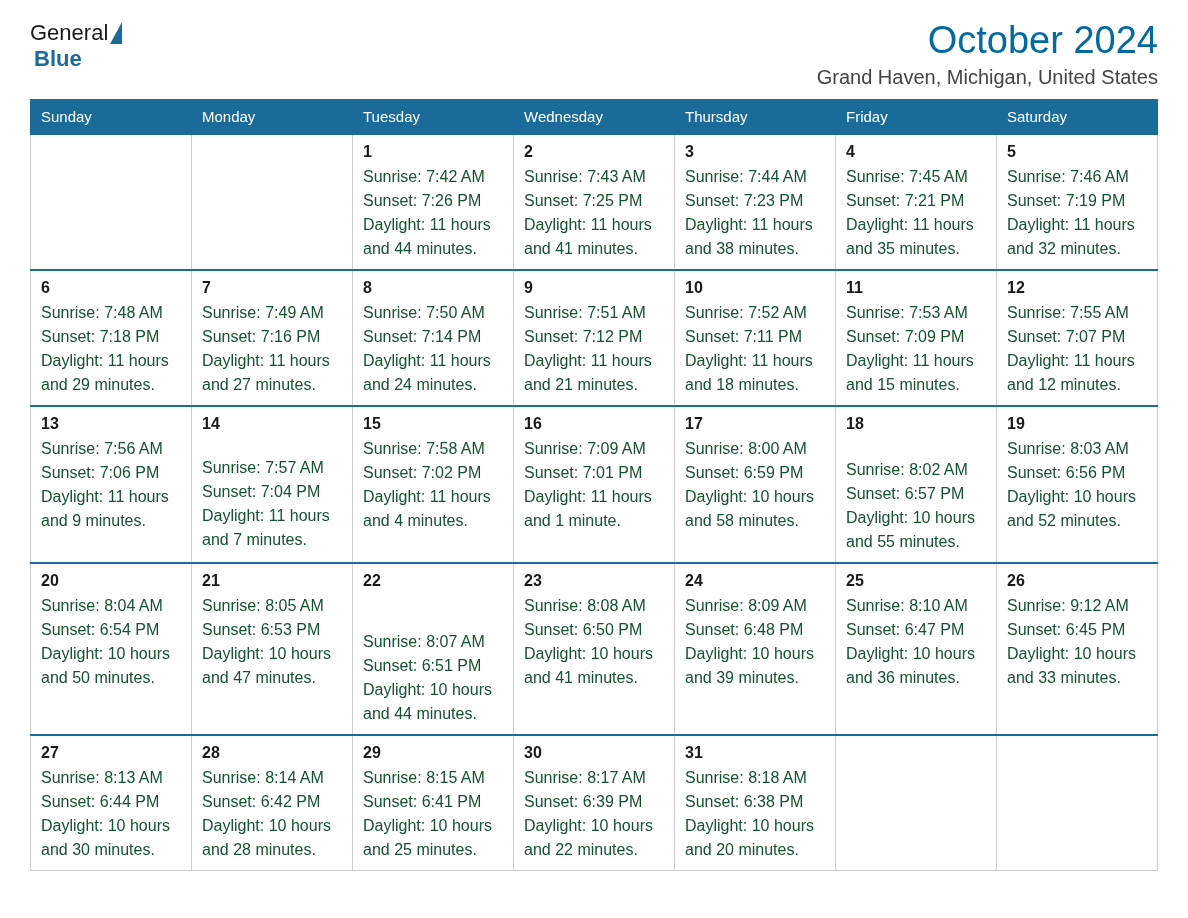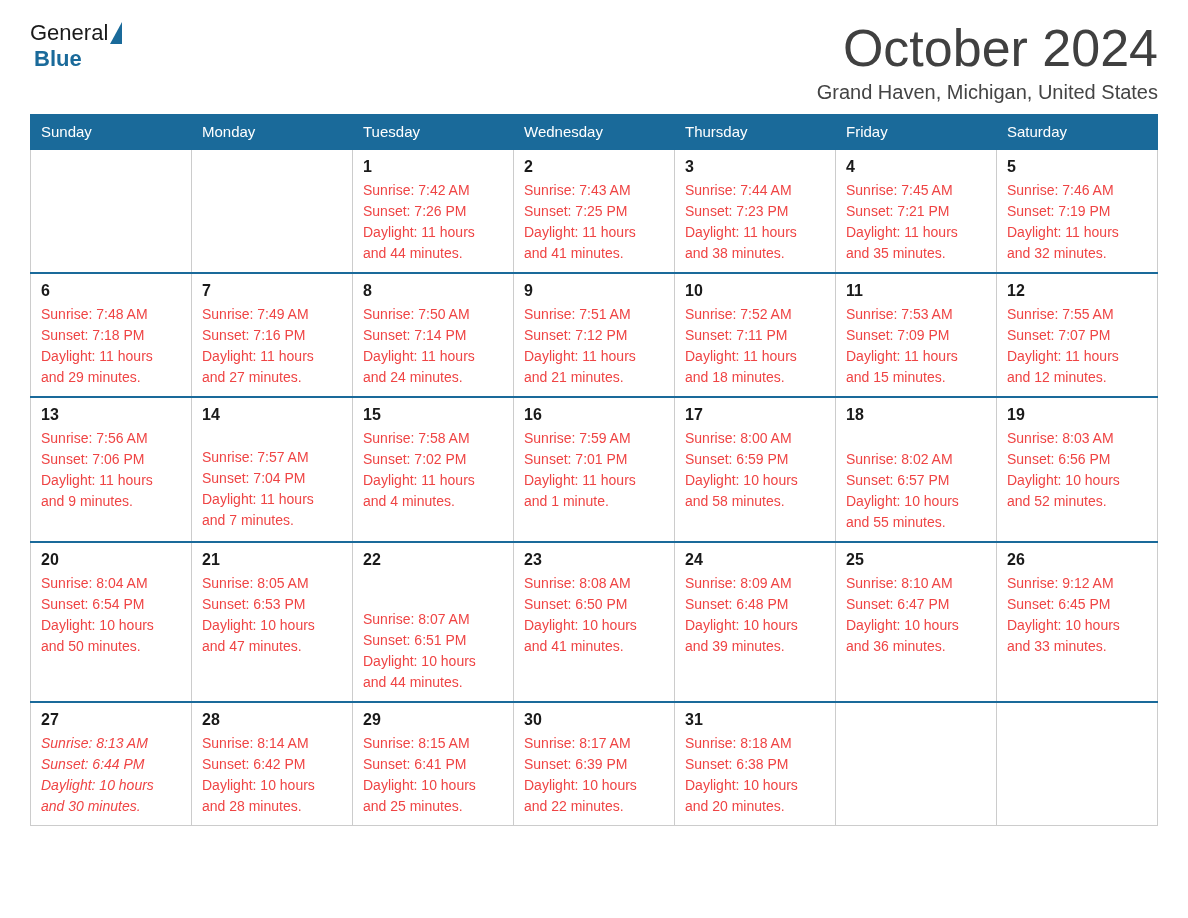--- a/index.html
+++ b/index.html
@@ -41,23 +41,23 @@
     .logo-blue {
       font-size: 22px;
       font-weight: bold;
       color: #1a6a9a;
       margin-left: 4px;
     }
     .title-area {
       text-align: right;
     }
     .month-title {
-      font-size: 52px;
+      font-size: 38px;
       font-weight: normal;
-      color: #404040;
+      color: #0369a1;
       line-height: 1.1;
     }
     .location {
       font-size: 20px;
       color: #444;
       margin-top: 4px;
     }
     .calendar {
       width: 100%;
       border-collapse: collapse;
@@ -83,22 +83,22 @@
       border-top: 2px solid #1a6a9a;
     }
     .day-num {
       font-size: 16px;
       font-weight: bold;
       color: #1a1a1a;
       display: block;
       margin-bottom: 4px;
     }
     .day-info {
-      font-size: 14px;
-      color: #ef4444;
+      font-size: 16px;
+      color: #14532d;
       line-height: 1.5;
     }
     .empty-cell {
       background: #fff;
     }
   </style>
 </head>
 <body>
 
 <div class="header-area">
@@ -235,21 +235,21 @@
         </td>
         <td>
           <span class="day-num">15</span>
           <div class="day-info" style="white-space: pre-line;">Sunrise: 7:58 AM
 Sunset: 7:02 PM
 Daylight: 11 hours
 and 4 minutes.</div>
         </td>
         <td>
           <span class="day-num">16</span>
-          <div class="day-info" style="white-space: pre-line;">Sunrise: 7:59 AM
+          <div class="day-info" style="white-space: pre-line;">Sunrise: 7:09 AM
 Sunset: 7:01 PM
 Daylight: 11 hours
 and 1 minute.</div>
         </td>
         <td>
           <span class="day-num">17</span>
           <div class="day-info" style="white-space: pre-line;">Sunrise: 8:00 AM
 Sunset: 6:59 PM
 Daylight: 10 hours
 and 58 minutes.</div>
@@ -316,21 +316,21 @@
           <span class="day-num">26</span>
           <div class="day-info" style="white-space: pre-line;">Sunrise: 9:12 AM
 Sunset: 6:45 PM
 Daylight: 10 hours
 and 33 minutes.</div>
         </td>
       </tr>
       <tr>
         <td>
           <span class="day-num">27</span>
-          <div class="day-info" style="white-space: pre-line; font-style: italic;">Sunrise: 8:13 AM
+          <div class="day-info" style="white-space: pre-line;">Sunrise: 8:13 AM
 Sunset: 6:44 PM
 Daylight: 10 hours
 and 30 minutes.</div>
         </td>
         <td>
           <span class="day-num">28</span>
           <div class="day-info" style="white-space: pre-line;">Sunrise: 8:14 AM
 Sunset: 6:42 PM
 Daylight: 10 hours
 and 28 minutes.</div>

